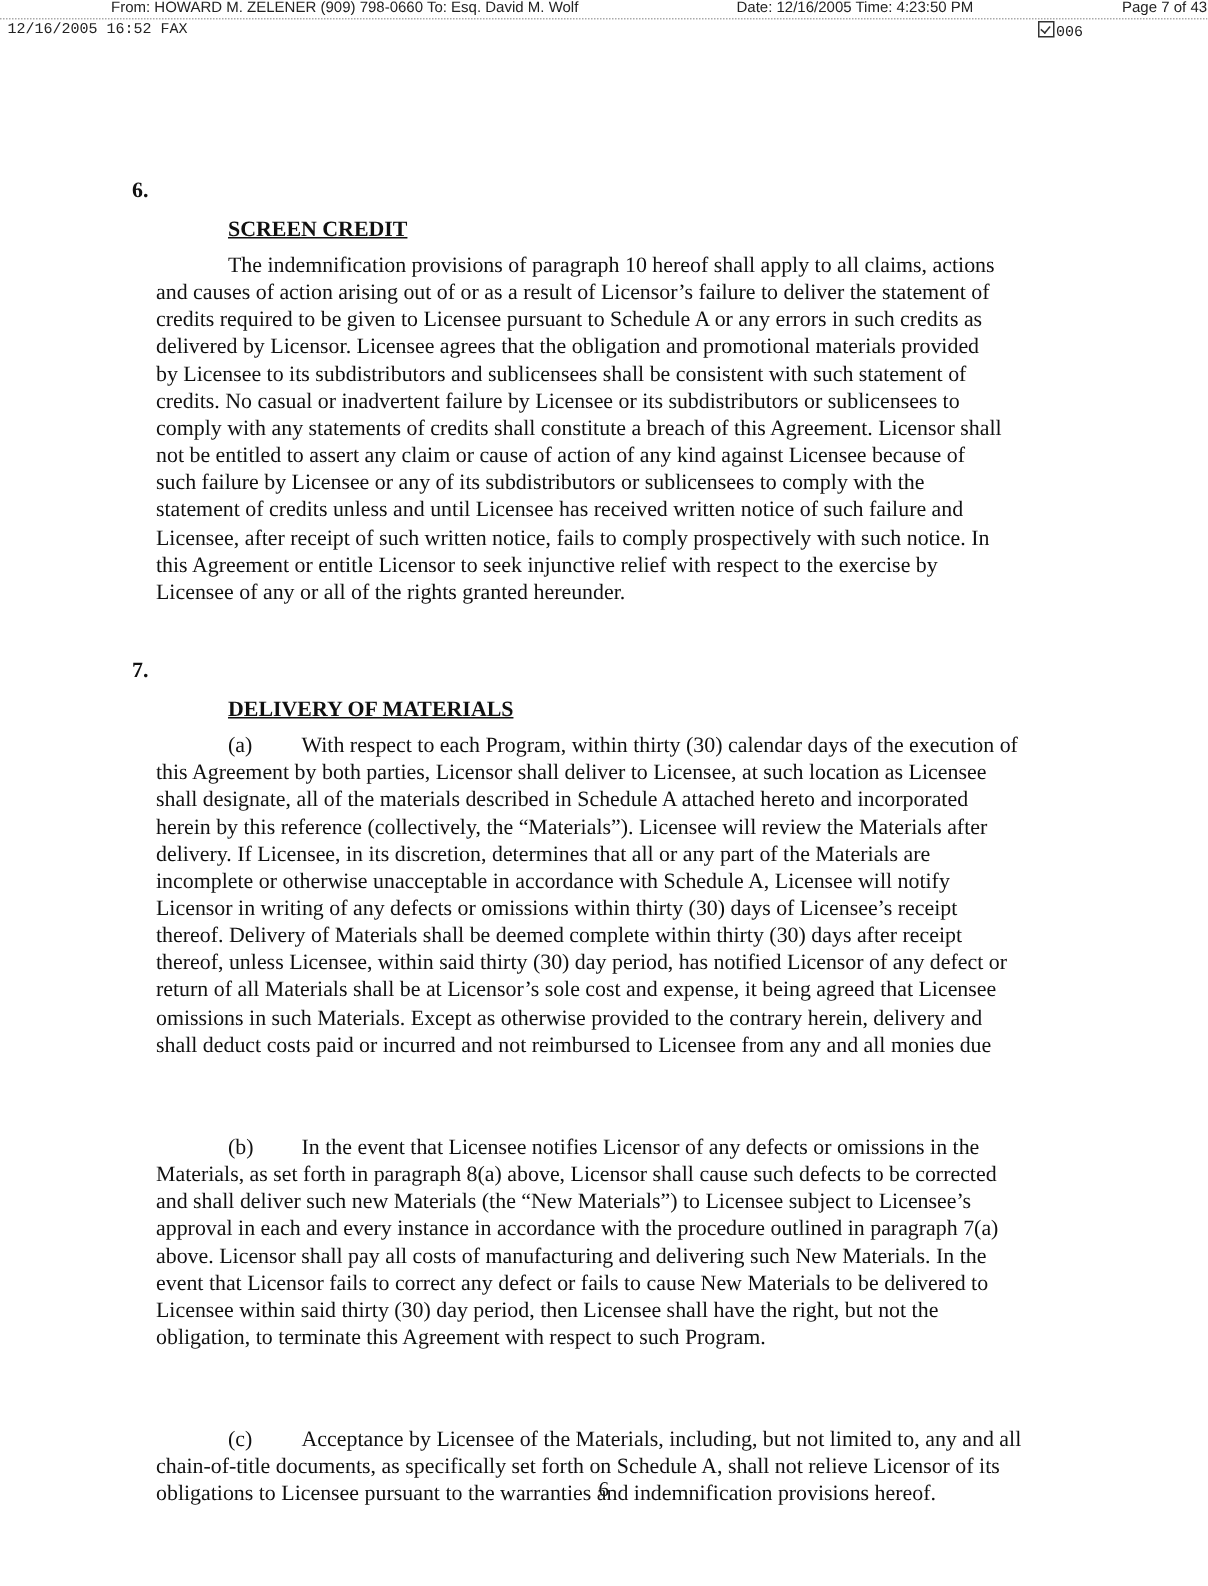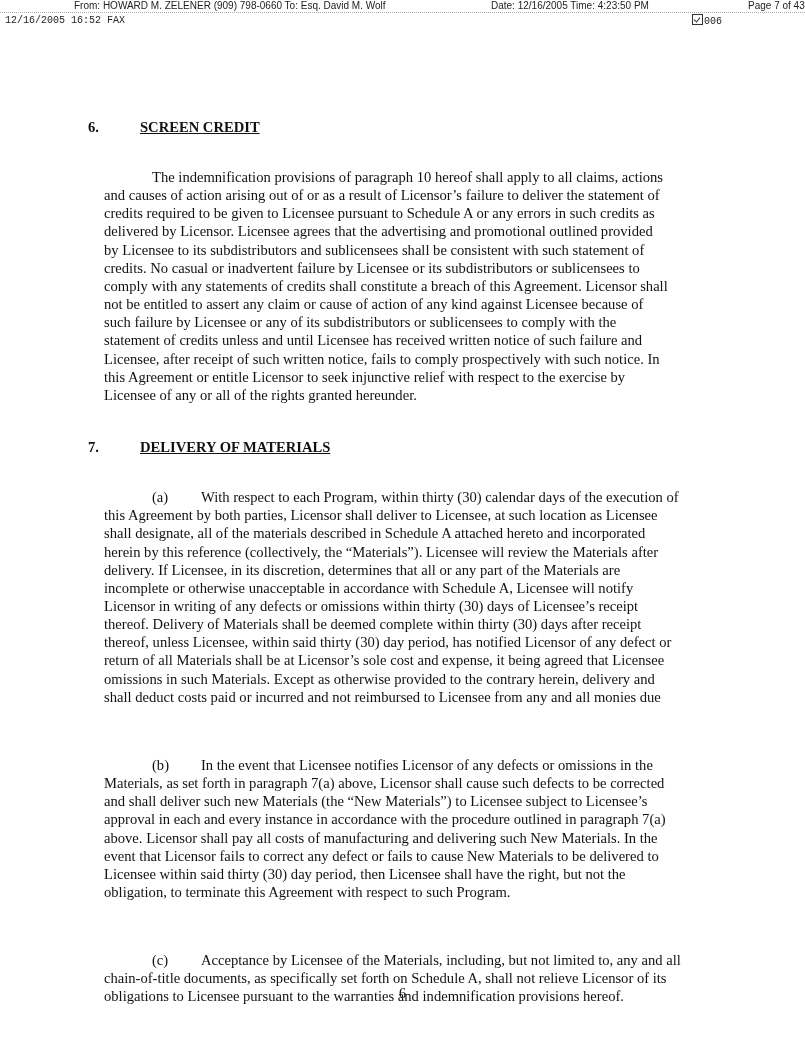--- a/index.html
+++ b/index.html
@@ -8,21 +8,21 @@
   .fax-line1 span { position: absolute; top: 0; white-space: nowrap; }
   .dotted { position: absolute; top: 12px; left: 0; width: 805px; border-top: 1px dotted #aaa; }
   .fax-line2 { position: absolute; top: 14px; left: 0; width: 805px; height: 14px; font-family: "Liberation Mono", monospace; font-size: 10px; line-height: 14px; color: #222; padding-left: 36px; }
   .fax-line2 span { position: absolute; top: 0; white-space: nowrap; }
   .fax-icon { display: inline-block; width: 9px; height: 9px; border: 1px solid #333; position: relative; margin-right: 1px; vertical-align: -1px; }
   .fax-icon::after { content: ""; position: absolute; left: 2px; top: 1px; width: 3px; height: 5px; border-right: 1.5px solid #333; border-bottom: 1.5px solid #333; transform: rotate(40deg); }
 
   .doc { position: absolute; left: 88px; top: 118px; width: 616px; font-family: "Liberation Serif", serif; font-size: 14.6px; line-height: 18.15px; color: #111; }
   .heading { font-weight: bold; height: 18px; margin: 0; position: relative; }
   .heading .num { position: absolute; left: 0; }
-  .heading .title { position: absolute; left: 52px; text-decoration: underline; }
+  .heading .title { position: absolute; left: 64px; text-decoration: underline; margin-top: 26px; }
   p { margin: 16px; text-align: left; }
   .indent { text-indent: 48px; }
   .sublabel { display: inline-block; width: 49px; text-indent: 0; }
   .gap1 { height: 16px; }
   .gap2 { height: 18px; }
   .line { display: block; white-space: nowrap; }
   .pagenum { position: absolute; top: 986px; left: 0; width: 805px; text-align: center; font-family: "Liberation Serif", serif; font-size: 14px; color: #111; }
 </style>
 </head>
 <body>
@@ -42,21 +42,21 @@
 
   <div class="heading">
     <span class="num">6.</span>
     <span class="title">SCREEN CREDIT</span>
   </div>
   <div class="gap1"></div>
   <p class="indent">
     <span class="line" style="padding-left:48px;text-indent:0">The indemnification provisions of paragraph 10 hereof shall apply to all claims, actions</span>
     <span class="line" style="text-indent:0">and causes of action arising out of or as a result of Licensor’s failure to deliver the statement of</span>
     <span class="line" style="text-indent:0">credits required to be given to Licensee pursuant to Schedule A or any errors in such credits as</span>
-    <span class="line" style="text-indent:0">delivered by Licensor.  Licensee agrees that the advertising and promotional outlined provided</span>
+    <span class="line" style="text-indent:0">delivered by Licensor.  Licensee agrees that the obligation and promotional materials provided</span>
     <span class="line" style="text-indent:0">by Licensee to its subdistributors and sublicensees shall be consistent with such statement of</span>
     <span class="line" style="text-indent:0">credits.  No casual or inadvertent failure by Licensee or its subdistributors or sublicensees to</span>
     <span class="line" style="text-indent:0">comply with any statements of credits shall constitute a breach of this Agreement.  Licensor shall</span>
     <span class="line" style="text-indent:0">not be entitled to assert any claim or cause of action of any kind against Licensee because of</span>
     <span class="line" style="text-indent:0">such failure by Licensee or any of its subdistributors or sublicensees to comply with the</span>
     <span class="line" style="text-indent:0">statement of credits unless and until Licensee has received written notice of such failure and</span>
     <span class="line" style="text-indent:0">Licensee, after receipt of such written notice, fails to comply prospectively with such notice.  In</span>
     <span class="line" style="text-indent:0">this Agreement or entitle Licensor to seek injunctive relief with respect to the exercise by</span>
     <span class="line" style="text-indent:0">Licensee of any or all of the rights granted hereunder.</span>
   </p>
@@ -79,21 +79,21 @@
     <span class="line">thereof.  Delivery of Materials shall be deemed complete within thirty (30) days after receipt</span>
     <span class="line">thereof, unless Licensee, within said thirty (30) day period, has notified Licensor of any defect or</span>
     <span class="line">return of all Materials shall be at Licensor’s sole cost and expense, it being agreed that Licensee</span>
     <span class="line">omissions in such Materials.  Except as otherwise provided to the contrary herein, delivery and</span>
     <span class="line">shall deduct costs paid or incurred and not reimbursed to Licensee from any and all monies due</span>
   </p>
   <div class="gap2"></div>
 
   <p>
     <span class="line" style="padding-left:48px"><span class="sublabel">(b)</span><span>In the event that Licensee notifies Licensor of any defects or omissions in the</span></span>
-    <span class="line">Materials, as set forth in paragraph 7(a) above, Licensor shall cause such defects to be corrected</span>
+    <span class="line">Materials, as set forth in paragraph 8(a) above, Licensor shall cause such defects to be corrected</span>
     <span class="line">and shall deliver such new Materials (the “New Materials”) to Licensee subject to Licensee’s</span>
     <span class="line">approval in each and every instance in accordance with the procedure outlined in paragraph 7(a)</span>
     <span class="line">above.  Licensor shall pay all costs of manufacturing and delivering such New Materials.  In the</span>
     <span class="line">event that Licensor fails to correct any defect or fails to cause New Materials to be delivered to</span>
     <span class="line">Licensee within said thirty (30) day period, then Licensee shall have the right, but not the</span>
     <span class="line">obligation, to terminate this Agreement with respect to such Program.</span>
   </p>
   <div class="gap2"></div>
 
   <p>

